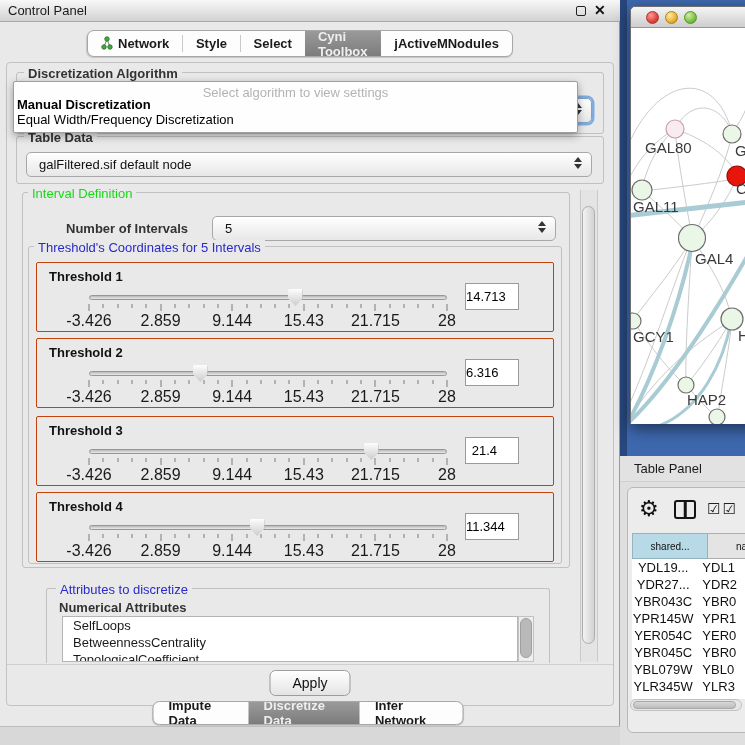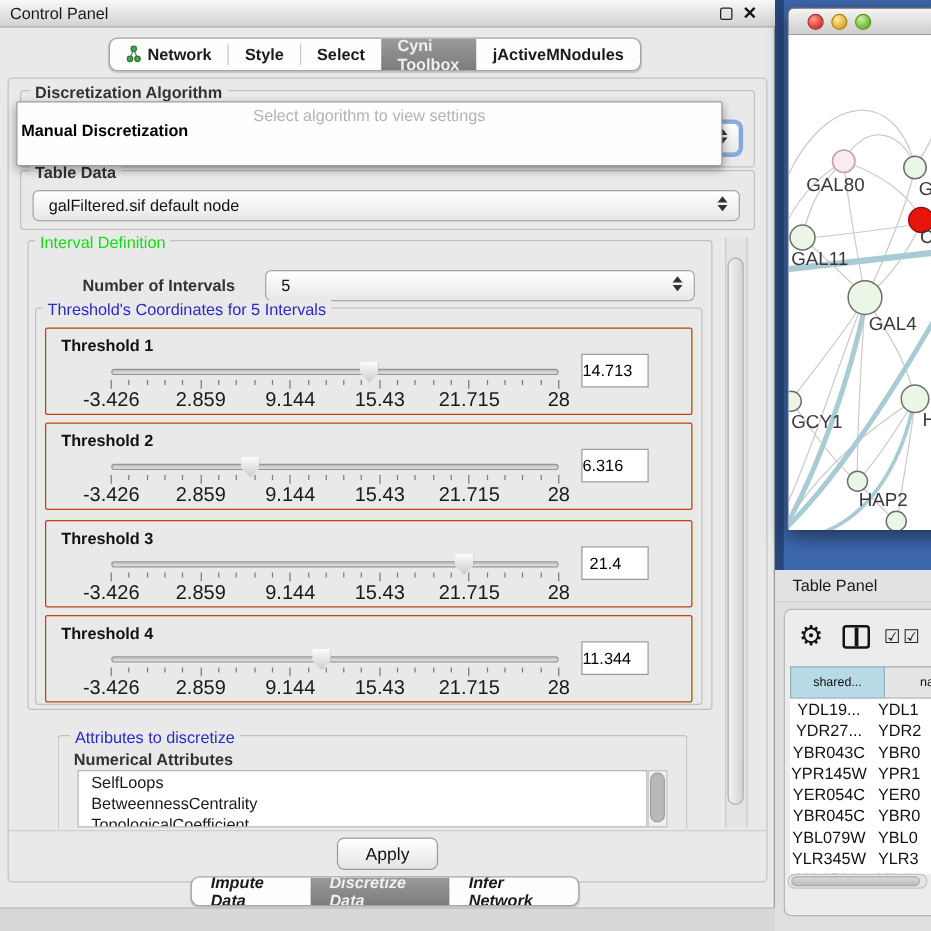--- a/index.html
+++ b/index.html
@@ -12,21 +12,21 @@
   .titlebar .title{position:absolute;left:8px;top:3px;font-size:13px;color:#1a1a1a;}
   .float-box{position:absolute;left:576px;top:6px;width:10px;height:10px;border:1.6px solid #222;border-radius:2px;}
   .close-x{position:absolute;left:594px;top:2px;font-size:14px;font-weight:700;color:#111;}
 
   .seg-tabs{position:absolute;display:inline-flex;align-items:stretch;height:27px;background:#FDFDFD;border:1px solid #A6A6A6;border-radius:7px;overflow:hidden;box-shadow:0 1px 1px rgba(0,0,0,.15);}
   .seg{display:flex;align-items:center;gap:5px;padding:0 13px;font-size:13px;font-weight:700;color:#1a1a1a;cursor:default;}
   .seg.sel{background:linear-gradient(#9A9A9A,#7C7C7C);color:#EFEFEF;}
   .seg-div{width:1px;background:#C9C9C9;margin:4px 0;}
   .top-tabs{left:300px;top:30px;transform:translateX(-50%);}
   .bot-tabs{left:308px;top:701px;transform:translateX(-50%);height:24px;}
-  .bot-tabs .seg{padding:0 15px;font-style:italic;}
+  .bot-tabs .seg{padding:0 15px;}
 
   .wrapper{position:absolute;left:6px;top:62px;width:608px;height:644px;background:#E9E9E9;border:1px solid #C2C2C2;border-radius:4px;}
 
   .group{position:absolute;border:1px solid #C1C1C1;border-radius:3px;}
   .legend{position:absolute;font-size:13px;background:#E9E9E9;padding:0 4px;white-space:nowrap;}
   .legend.gray{font-weight:700;color:#333;}
   .legend.green{color:#15DB15;}
   .legend.blue{color:#2929CC;}
 
   .combo{position:absolute;height:25px;background:linear-gradient(#FFFFFF,#E7E7E7);border:1px solid #A8A8A8;border-radius:5px;font-size:13px;color:#111;line-height:23px;padding-left:12px;}
@@ -369,20 +369,21 @@
           <span>Discretize Data</span>
         </div>
       <div class="seg">
           <span>Infer Network</span>
         </div>
     </div>
 
     <div class="popup">
       <span class="hint">Select algorithm to view settings</span>
       <span class="opt bold">Manual Discretization</span>
+      <span class="opt">Equal Width/Frequency Discretization</span>
     </div>
 
   </div>
   <div class="bottom-strip"></div>
 
   <div class="desktop">
     <div class="dark-strip"></div>
   </div>
 
   <div class="net-window">

